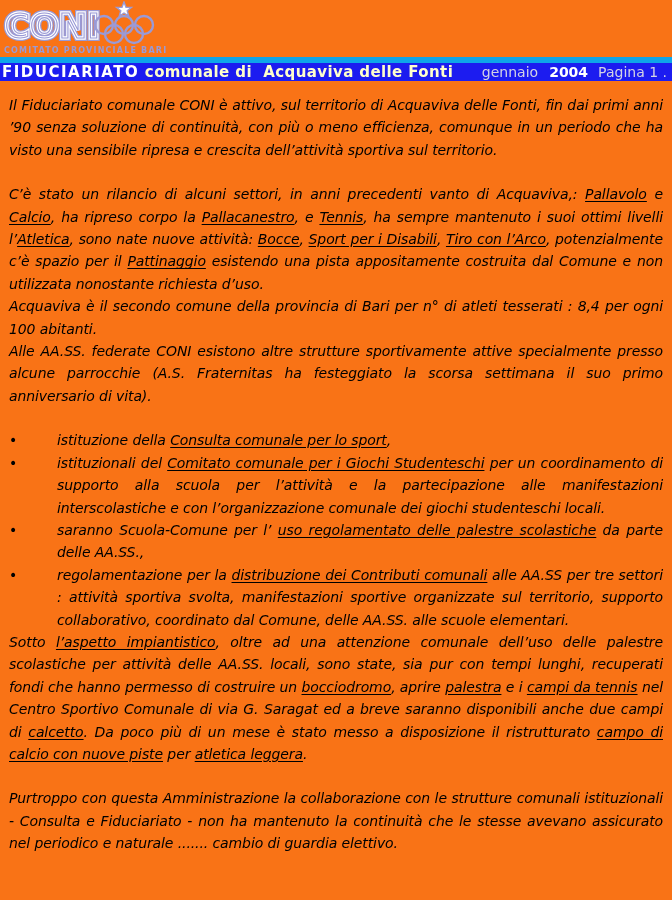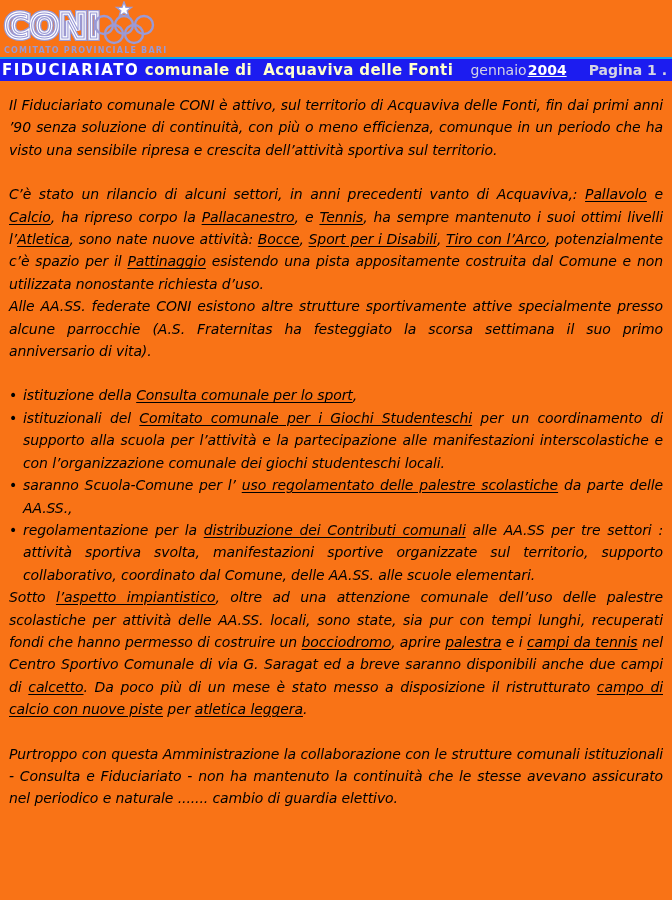--- a/index.html
+++ b/index.html
@@ -9,46 +9,46 @@
     background:#f97316;
     overflow:hidden;
     font-family:"DejaVu Sans",sans-serif;
   }
   
   .header{height:56px;padding:1px 0 0 2px;}
   
   .titlebar{
     height:24px;
     background:var(--bar-bg,#1c1cf0);
-    border-top:2px solid #0ea5e9;
+    border-top:6px solid #0ea5e9;
     display:flex;align-items:center;justify-content:space-between;
     padding:0 5px 0 2px;
     box-sizing:border-box;
   }
   .tb-left{font-size:15px;font-weight:bold;white-space:nowrap;}
   .tb-title-main{color:var(--title-main,#ffffff);letter-spacing:1.5px;}
   .tb-title-rest{color:var(--title-rest,#ffffcc);letter-spacing:.4px;}
   .tb-right{font-size:14px;white-space:nowrap;display:flex;align-items:center;justify-content:flex-end;}
   .tb-date{color:var(--meta,#d4d4e4);}
-  .tb-year{color:#ffffff;font-weight:bold;margin-left:1px;text-decoration:underline;}
-  .tb-page{color:var(--meta,#d4d4e4);margin-left:22px;font-weight:bold;}
+  .tb-year{color:#ffffff;font-weight:bold;margin-left:11px;}
+  .tb-page{color:var(--meta,#d4d4e4);margin-left:10px;}
   
   .content{
     padding:13px 9px 0 9px;
     font-style:italic;
     font-size:14px;
     line-height:22.4px;
     color:var(--ink,#000);
     letter-spacing:-0.1px;
   }
   .para{text-align:justify;}
   .gap{height:22px;}
   .bullet{display:flex;}
   .dot{flex:none;width:14px;font-style:normal;}
-  .btext{flex:1;text-align:justify;}
+  .btext{flex:1;text-align:justify;margin-left:34px;}
   .u{text-decoration:underline;text-underline-offset:2px;}
 </style>
 </head>
 <body>
 
 <div class="page" style="--bar-bg: #1c1cf0; --title-main: #ffffff; --title-rest: #ffffcc; --meta: #d4d4e4; --ink: #000000;">
 
   <div class="header">
     <svg width="170" height="55" viewBox="0 0 170 55">
 
@@ -80,20 +80,21 @@
       <span class="tb-date">gennaio</span>
       <span class="tb-year">2004</span>
       <span class="tb-page">Pagina 1 .</span>
     </div>
   </div>
 
   <main class="content" id="doc-body">
       <div class="para"><span>Il Fiduciariato comunale CONI è attivo, sul territorio di Acquaviva delle Fonti, fin dai primi anni ’90 senza soluzione di continuità, con più o meno efficienza, comunque in un periodo che ha visto una sensibile ripresa e crescita dell’attività sportiva sul territorio.</span></div>
       <div class="gap"></div>
       <div class="para"><span>C’è stato un rilancio di alcuni settori, in anni precedenti vanto di Acquaviva,: </span><span class="u">Pallavolo</span><span> e </span><span class="u">Calcio</span><span>, ha ripreso corpo la  </span><span class="u">Pallacanestro</span><span>, e </span><span class="u">Tennis</span><span>, ha sempre mantenuto i suoi ottimi livelli l’</span><span class="u">Atletica</span><span>, sono nate nuove attività: </span><span class="u">Bocce</span><span>, </span><span class="u">Sport per i Disabili</span><span>, </span><span class="u">Tiro con l’Arco</span><span>, potenzialmente c’è spazio per il </span><span class="u">Pattinaggio</span><span> esistendo una pista appositamente costruita dal Comune e non utilizzata nonostante richiesta d’uso.</span></div>
+      <div class="para"><span>Acquaviva è il secondo comune della provincia di Bari per n° di atleti tesserati : 8,4 per ogni 100 abitanti.</span></div>
       <div class="para"><span>Alle AA.SS. federate CONI esistono altre strutture sportivamente attive specialmente presso alcune parrocchie (A.S. Fraternitas ha festeggiato la scorsa settimana il suo primo anniversario di vita).</span></div>
       <div class="gap"></div>
       <div class="bullet">
         <span class="dot">•</span>
         <span class="btext"><span>istituzione della </span><span class="u">Consulta comunale per lo sport</span><span>,</span></span>
       </div>
       <div class="bullet">
         <span class="dot">•</span>
         <span class="btext"><span>istituzionali del </span><span class="u">Comitato comunale per i Giochi Studenteschi</span><span> per un coordinamento di supporto alla scuola per l’attività e la partecipazione alle manifestazioni interscolastiche e con l’organizzazione comunale dei giochi studenteschi locali.</span></span>
       </div>

